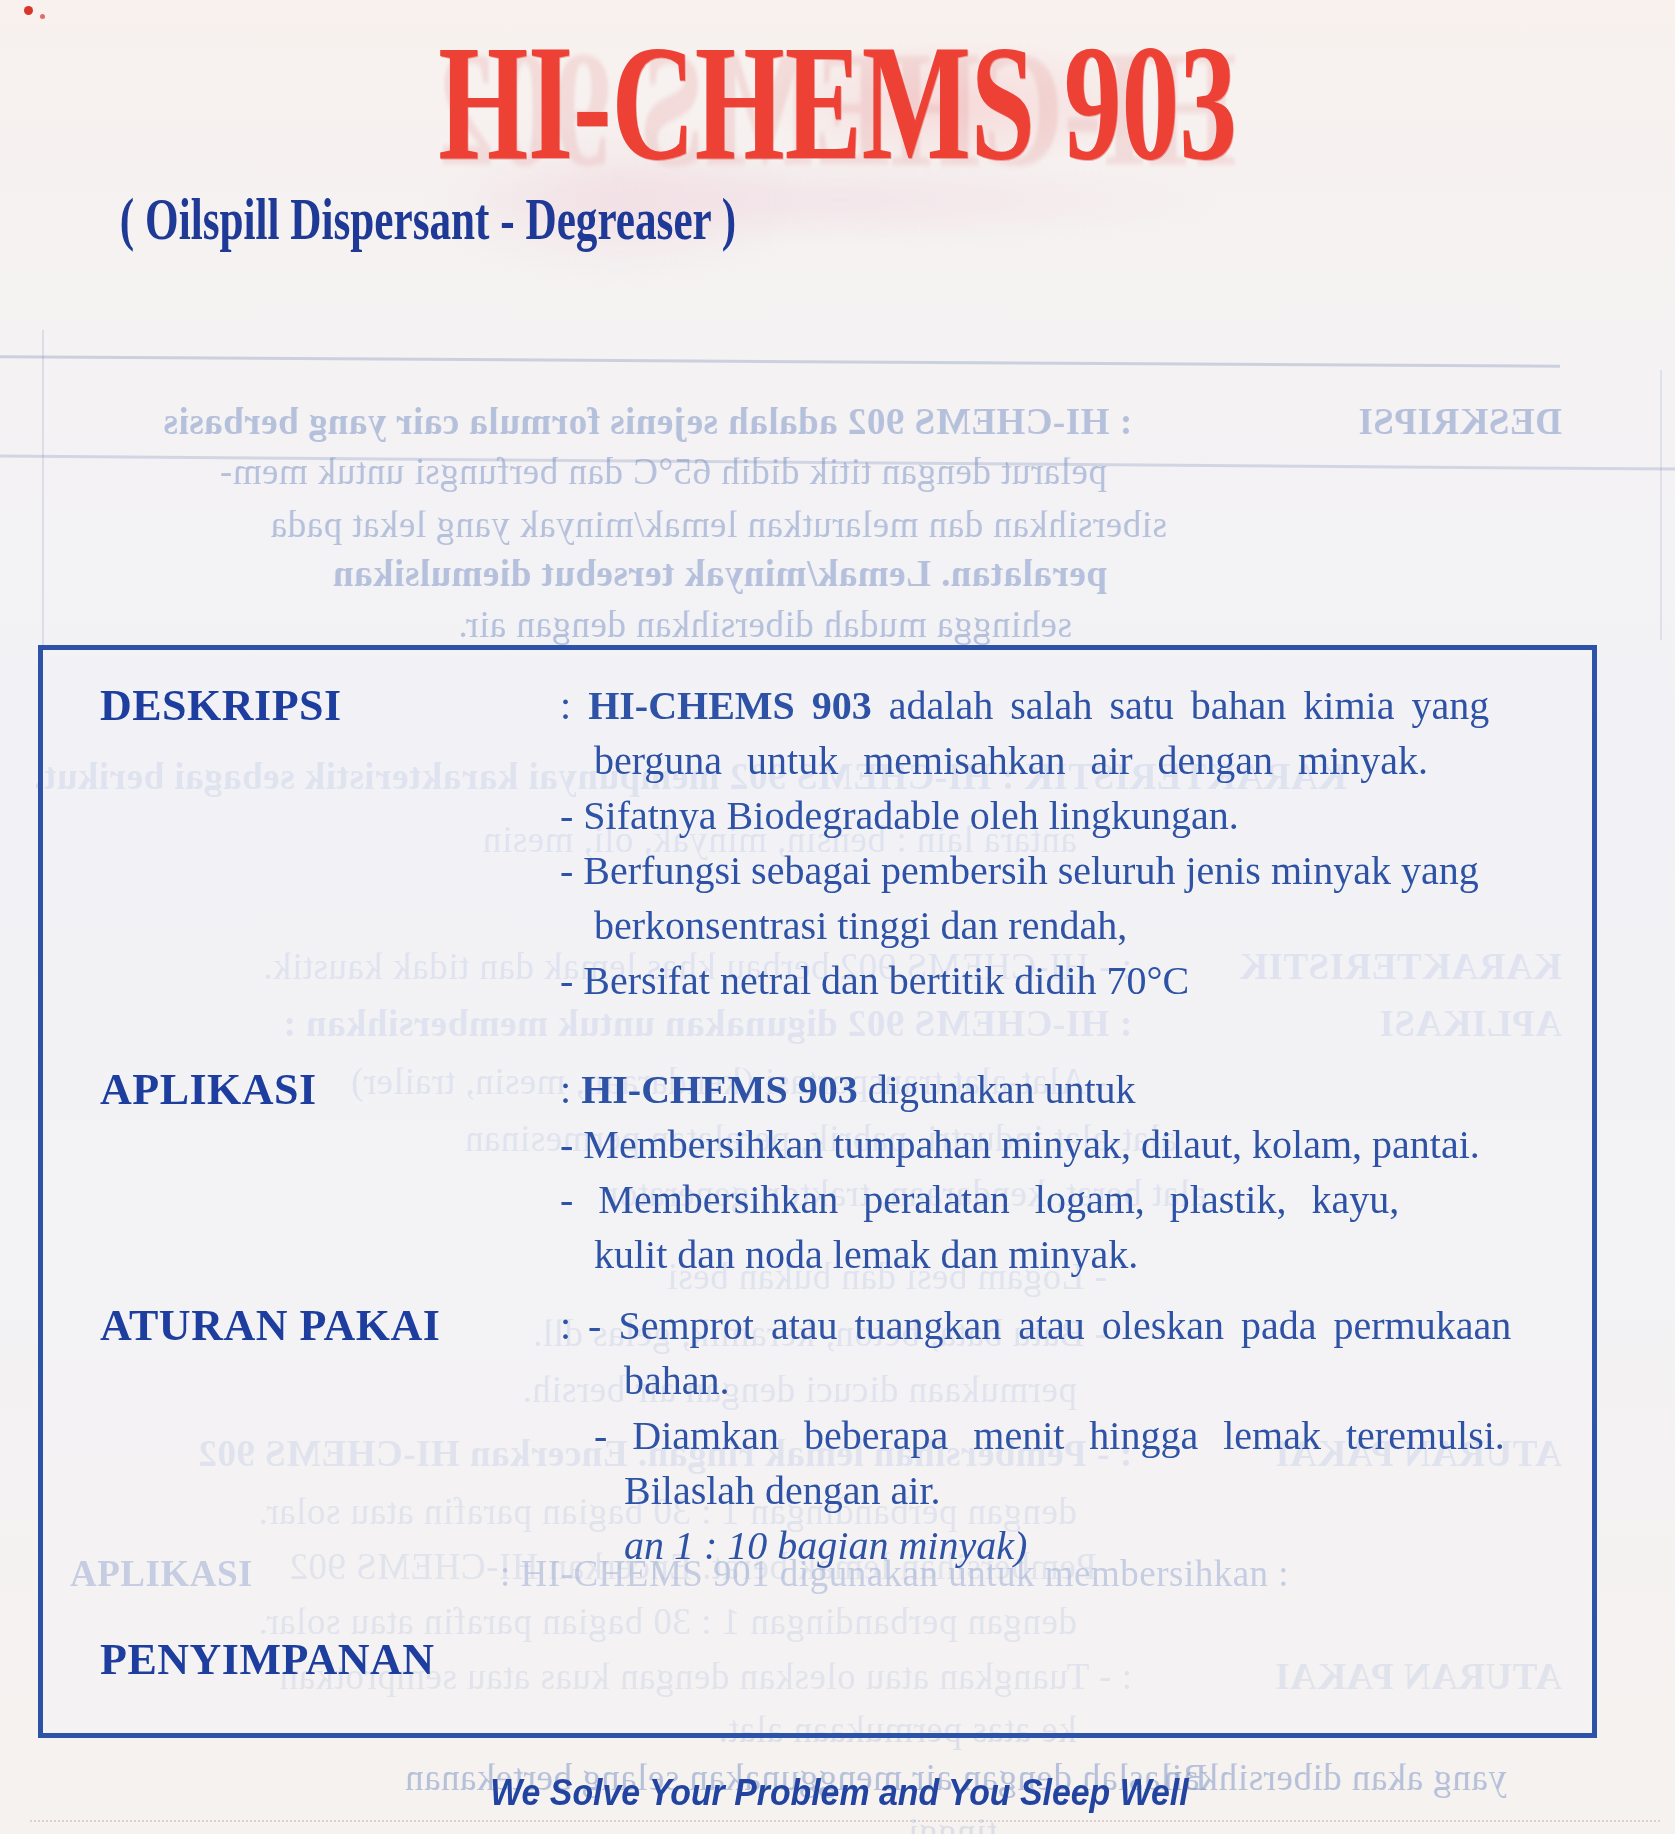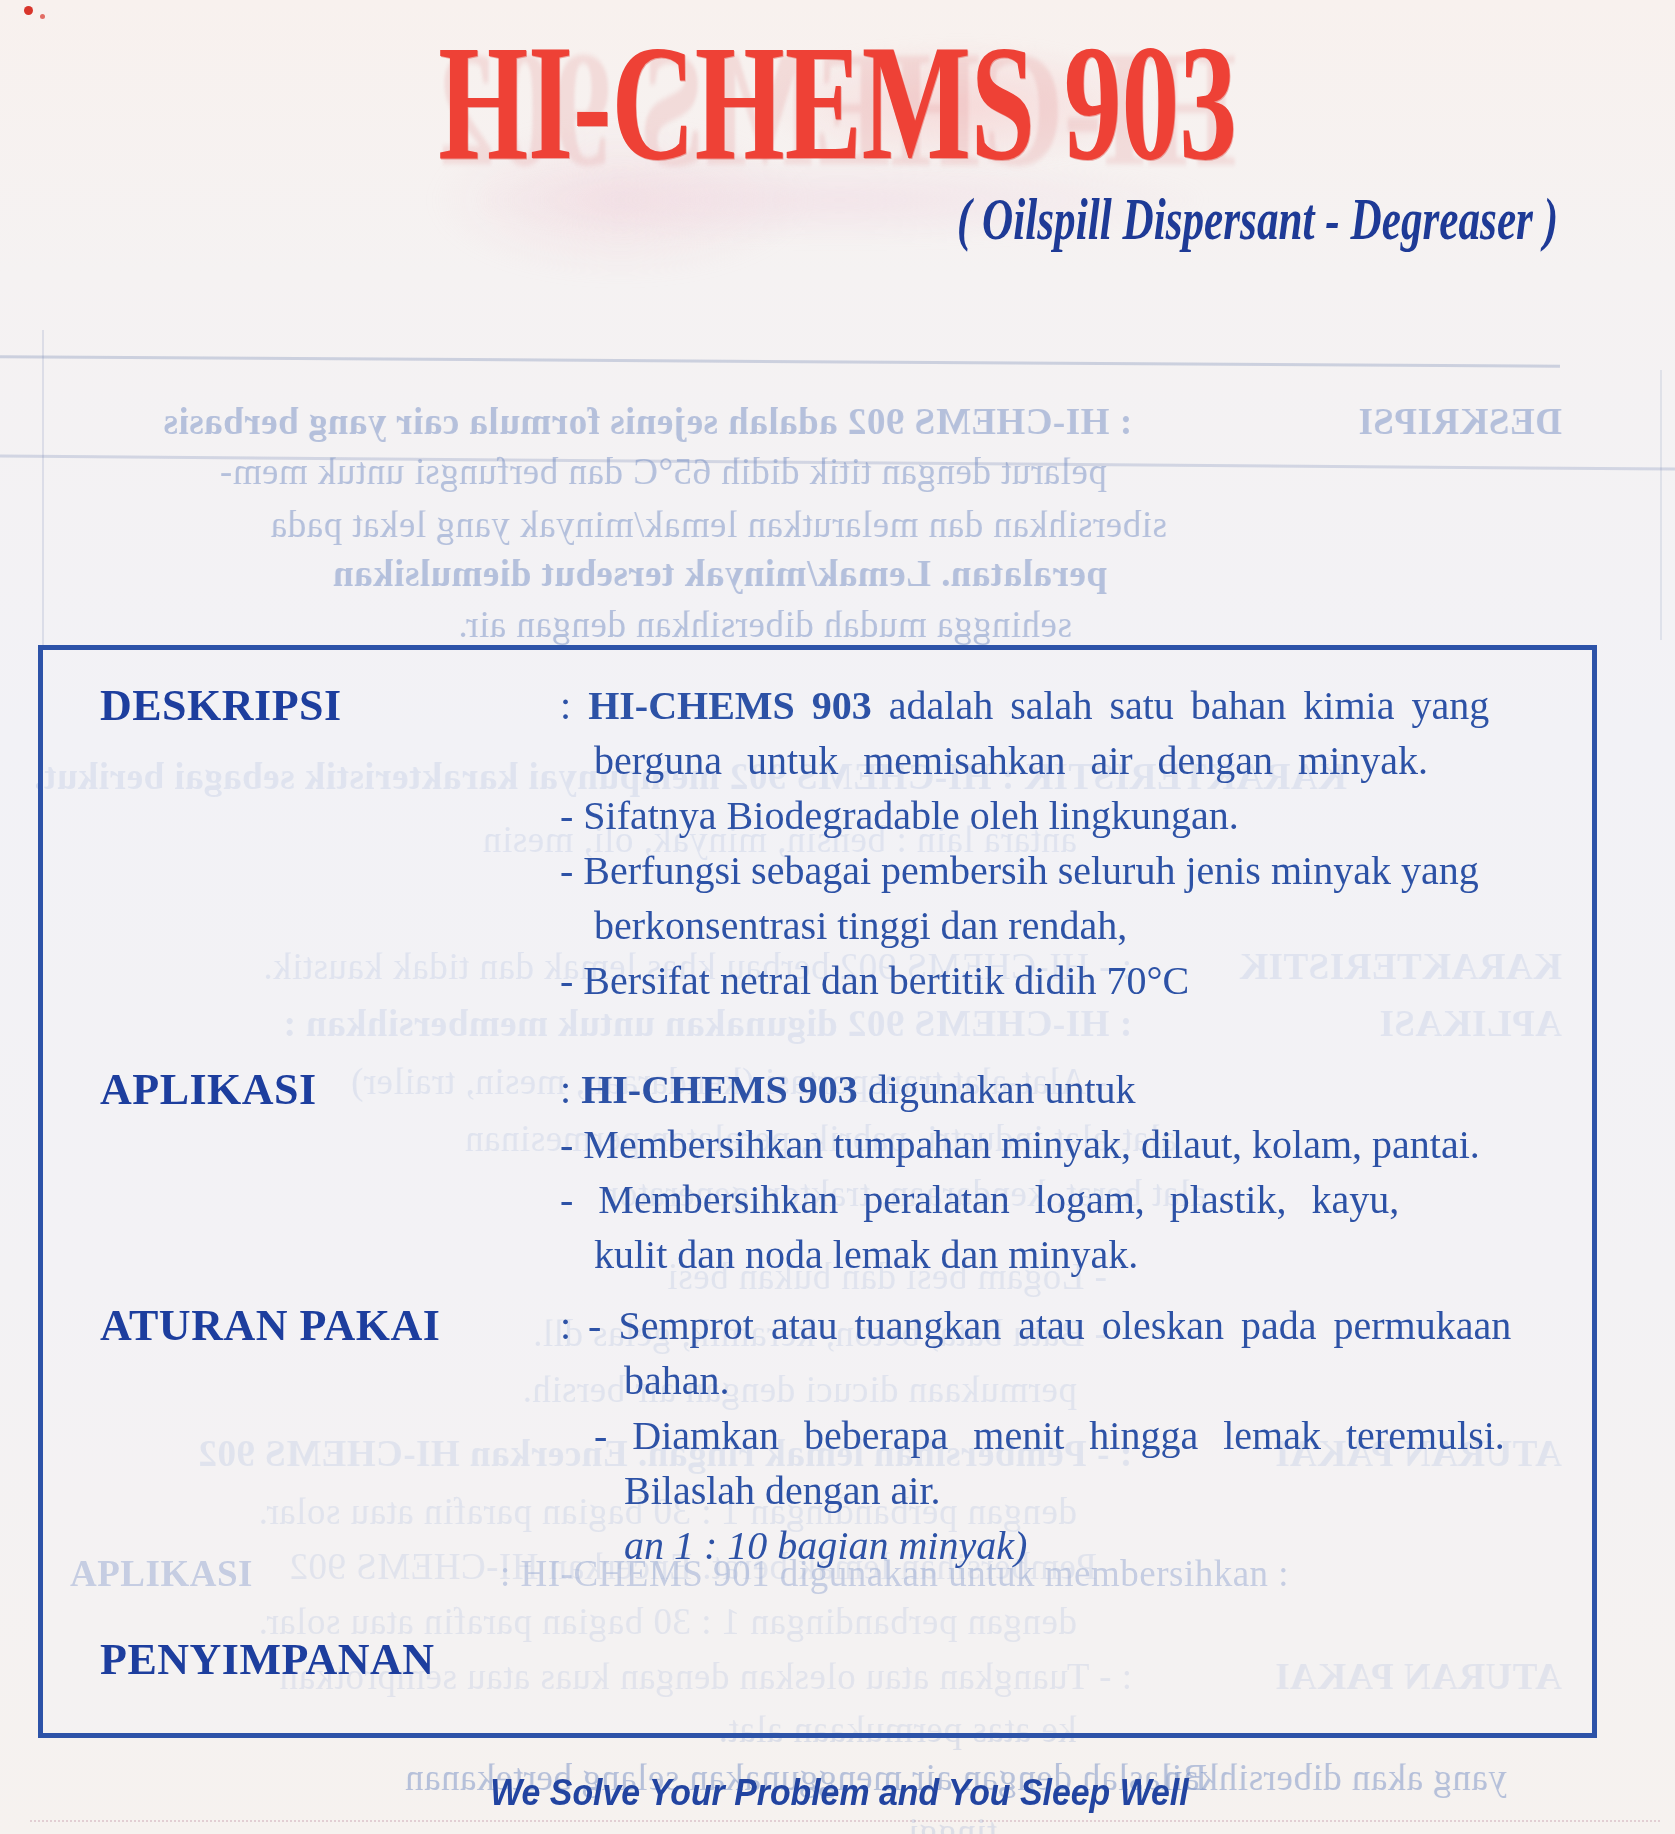--- a/index.html
+++ b/index.html
@@ -37,21 +37,21 @@
   .gline.gf{opacity:.24;color:#8aa0cf;}
   #ghost-title{position:absolute;top:26px;left:0;right:0;text-align:center;transform:scaleX(-1);pointer-events:none;}
   #ghost-title span{display:inline-block;font:700 165px "Liberation Serif",serif;line-height:1;
          transform:scaleX(.7);color:rgba(230,160,162,.28);filter:blur(2.5px);white-space:nowrap;}
 
   
   #title{position:absolute;top:16px;left:0;right:0;text-align:center;}
   #title span{display:inline-block;font-weight:700;font-size:165px;line-height:1.05;
         transform:scaleX(.70);color:#ee4136;white-space:nowrap;
         text-shadow:1px 1px 0 rgba(220,60,50,.4);}
-  #subtitle{position:absolute;top:186px;left:0;right:0;text-align:right;font-style:italic;}
+  #subtitle{position:absolute;top:186px;left:0;right:0;text-align:left;}
   #subtitle span{display:inline-block;font-weight:700;font-size:60px;line-height:1.1;
         transform:scaleX(.72);color:#1e3a96;white-space:nowrap;}
 
   #main-box{position:absolute;left:38px;top:645px;width:1549px;height:1083px;
         border:5px solid #2d53a8;background:rgba(242,243,248,.25);}
   .section{position:absolute;left:0;width:100%;display:grid;grid-template-columns:517px 1fr;}
   .sec-label{padding-left:57px;font-weight:700;font-size:44px;line-height:55px;
         color:#1d3e9e;letter-spacing:.5px;}
   .sec-body{font-size:40px;color:#2d52a6;padding-right:30px;}
   .tline{line-height:55px;white-space:nowrap;}

